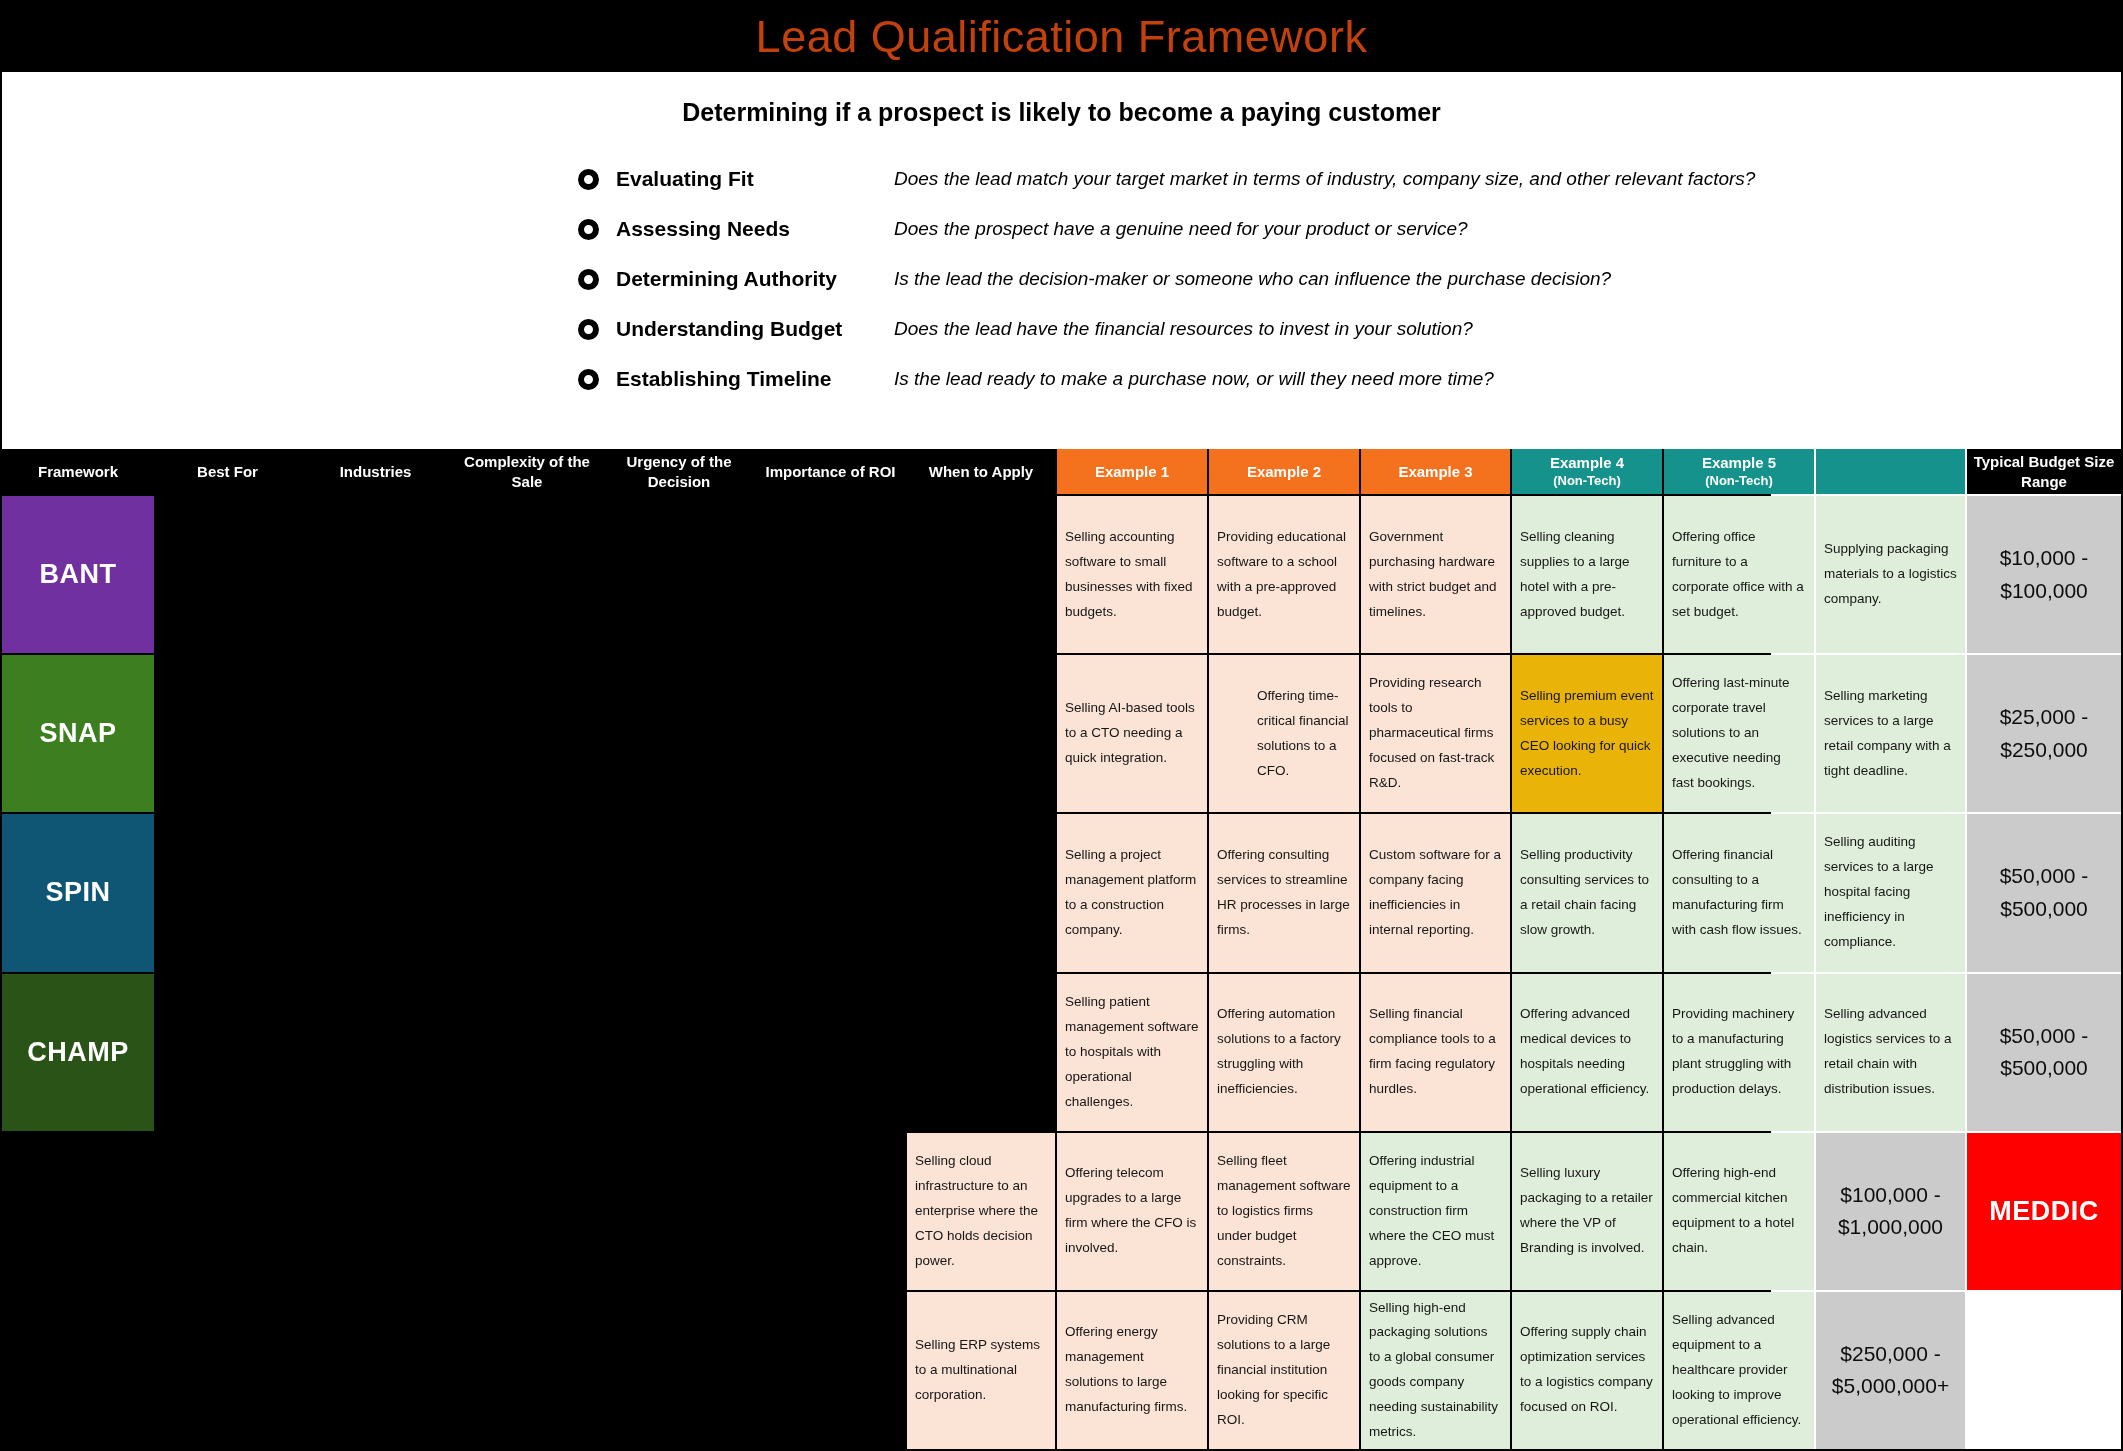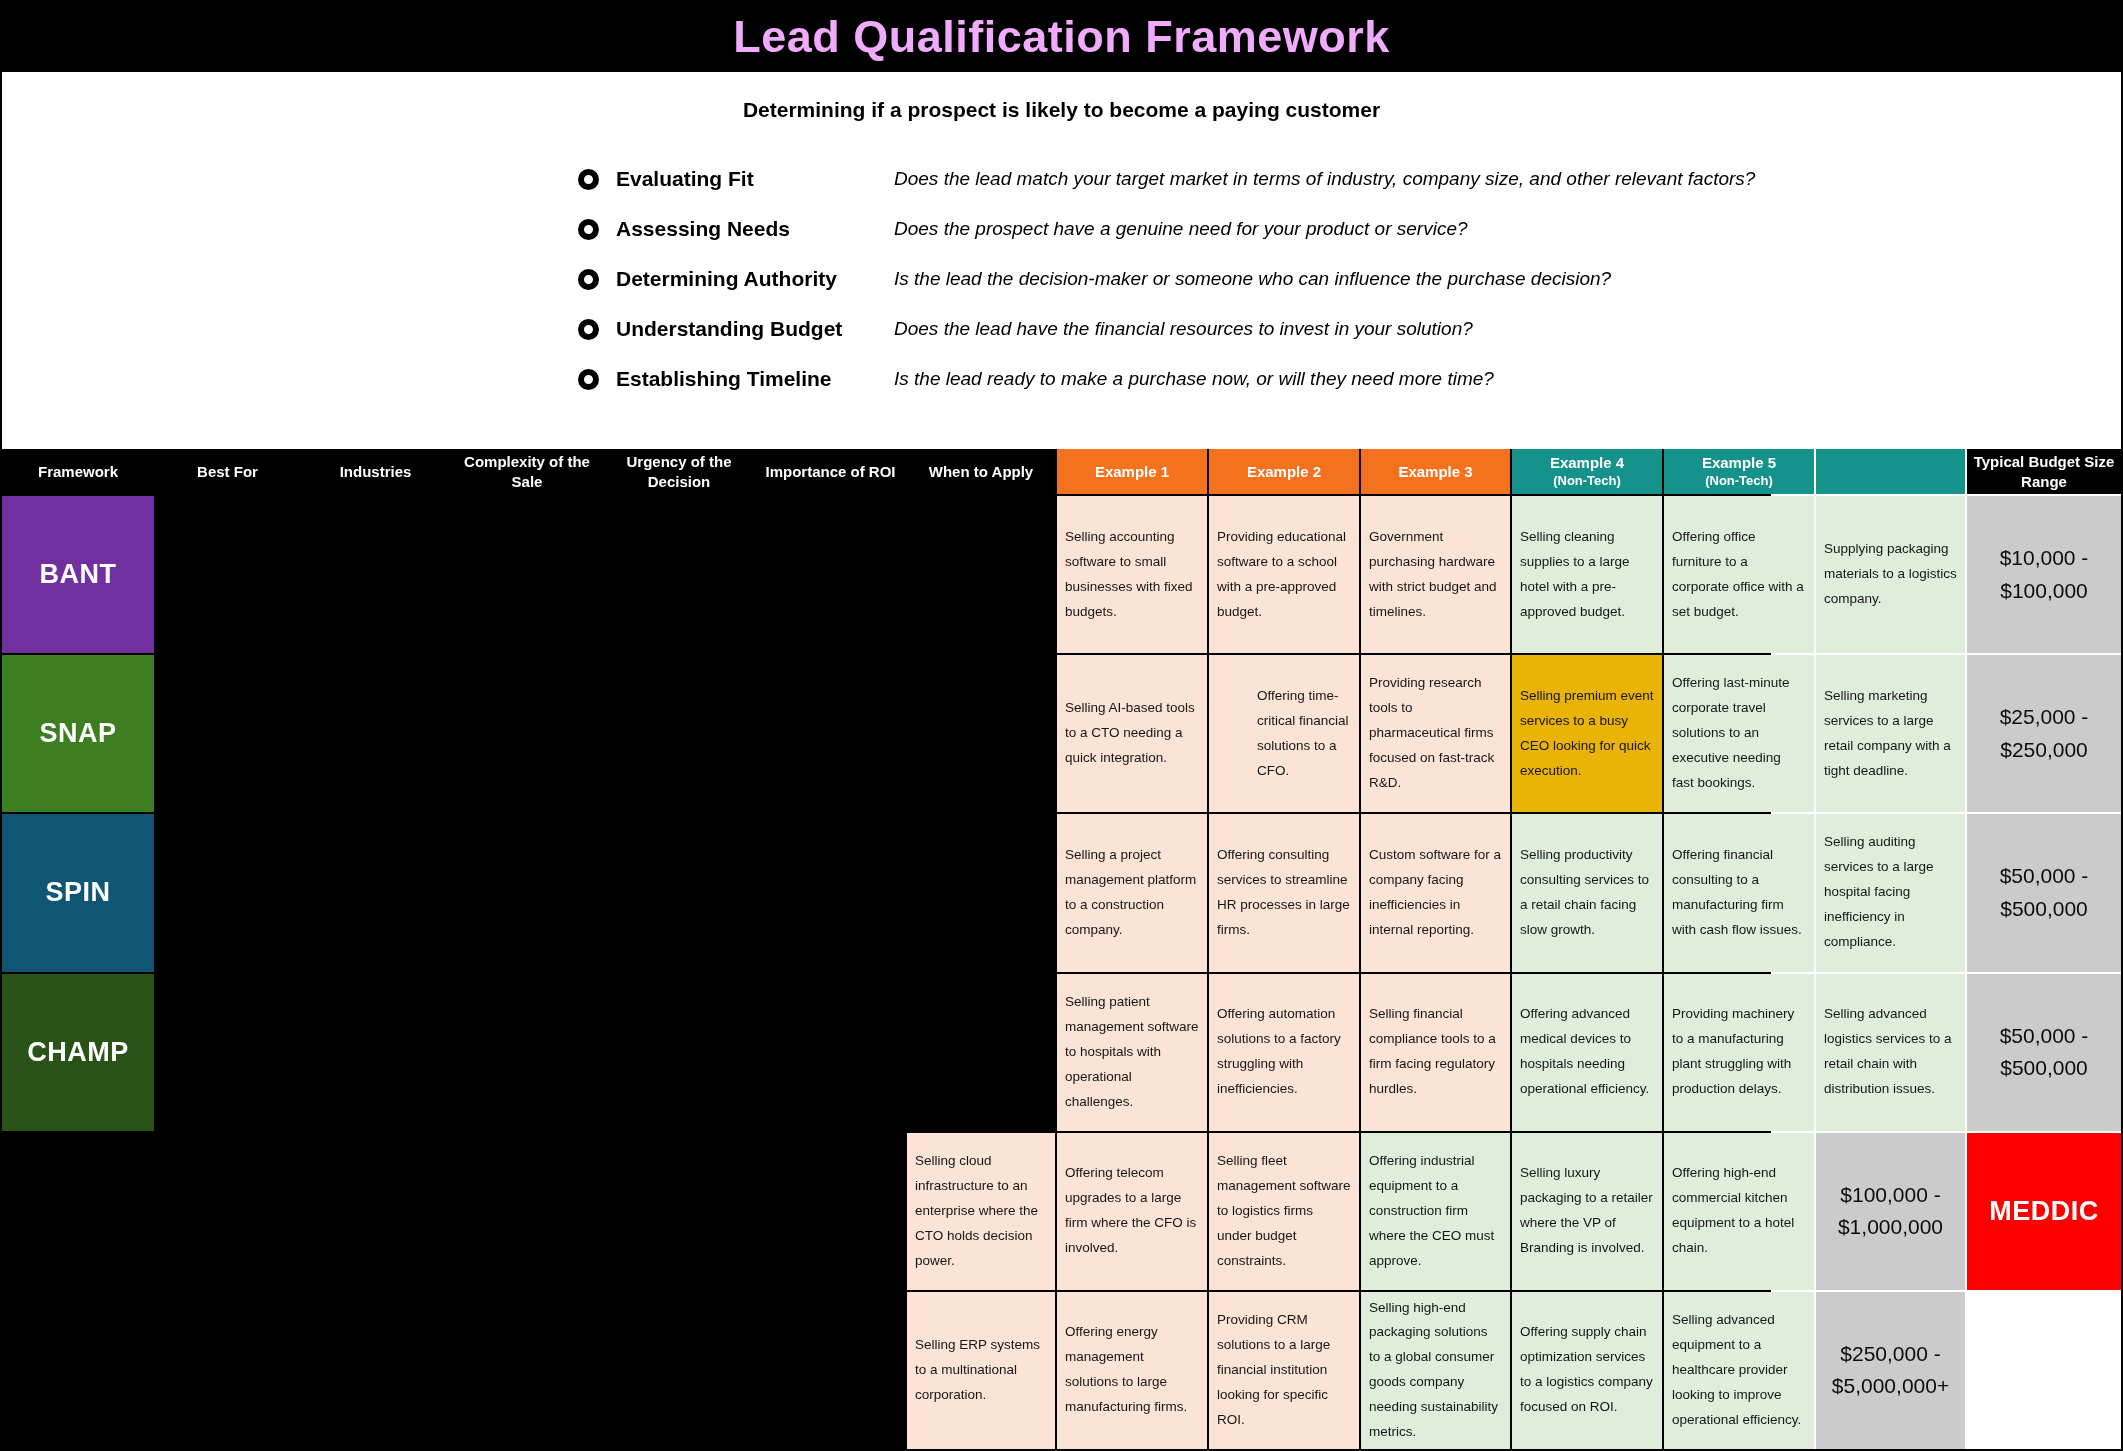--- a/index.html
+++ b/index.html
@@ -1,24 +1,24 @@
 <!DOCTYPE html>
 <html><head>
 <meta charset="utf-8">
 <style>
   html,body { margin:0; padding:0; background:#fff; font-family:"Liberation Sans", sans-serif; }
   .page { position:relative; width:2123px; height:1451px; background:#fff;
           box-sizing:border-box; border:2px solid #000; overflow:hidden; }
 
   
   .title-bar { height:70px; background:#000; display:flex; align-items:center; justify-content:center; }
-  .title-bar h1 { color:#f0abfc; font-size:45px; margin:0; font-weight:bold; letter-spacing:0.5px; }
+  .title-bar h1 { color:#c2410c; font-size:45px; margin:0; font-weight:normal; letter-spacing:0.5px; }
 
   
-  .subtitle { text-align:center; font-size:21px; font-weight:bold; margin:26px 0 0 0; color:#000; }
+  .subtitle { text-align:center; font-size:25px; font-weight:bold; margin:26px 0 0 0; color:#000; }
   .criteria { position:absolute; left:576px; top:152px; }
   .criterion { display:flex; align-items:center; height:50px; }
   .ring { flex:0 0 auto; width:9px; height:9px; border:6px solid #000; border-radius:50%; margin-right:17px; }
   .c-label { flex:0 0 278px; font-size:21px; font-weight:bold; color:#000; }
   .c-desc { font-size:19px; font-style:italic; color:#000; white-space:nowrap; }
 
   
   .grid { position:absolute; left:0; top:447px; width:1769px; height:1000px;
           display:grid; gap:2px; background:#000; box-sizing:border-box;
           grid-template-columns:152px 143px 149px 150px 150px 149px 148px 150px 150px 149px 150px 150px 149px 154px;

